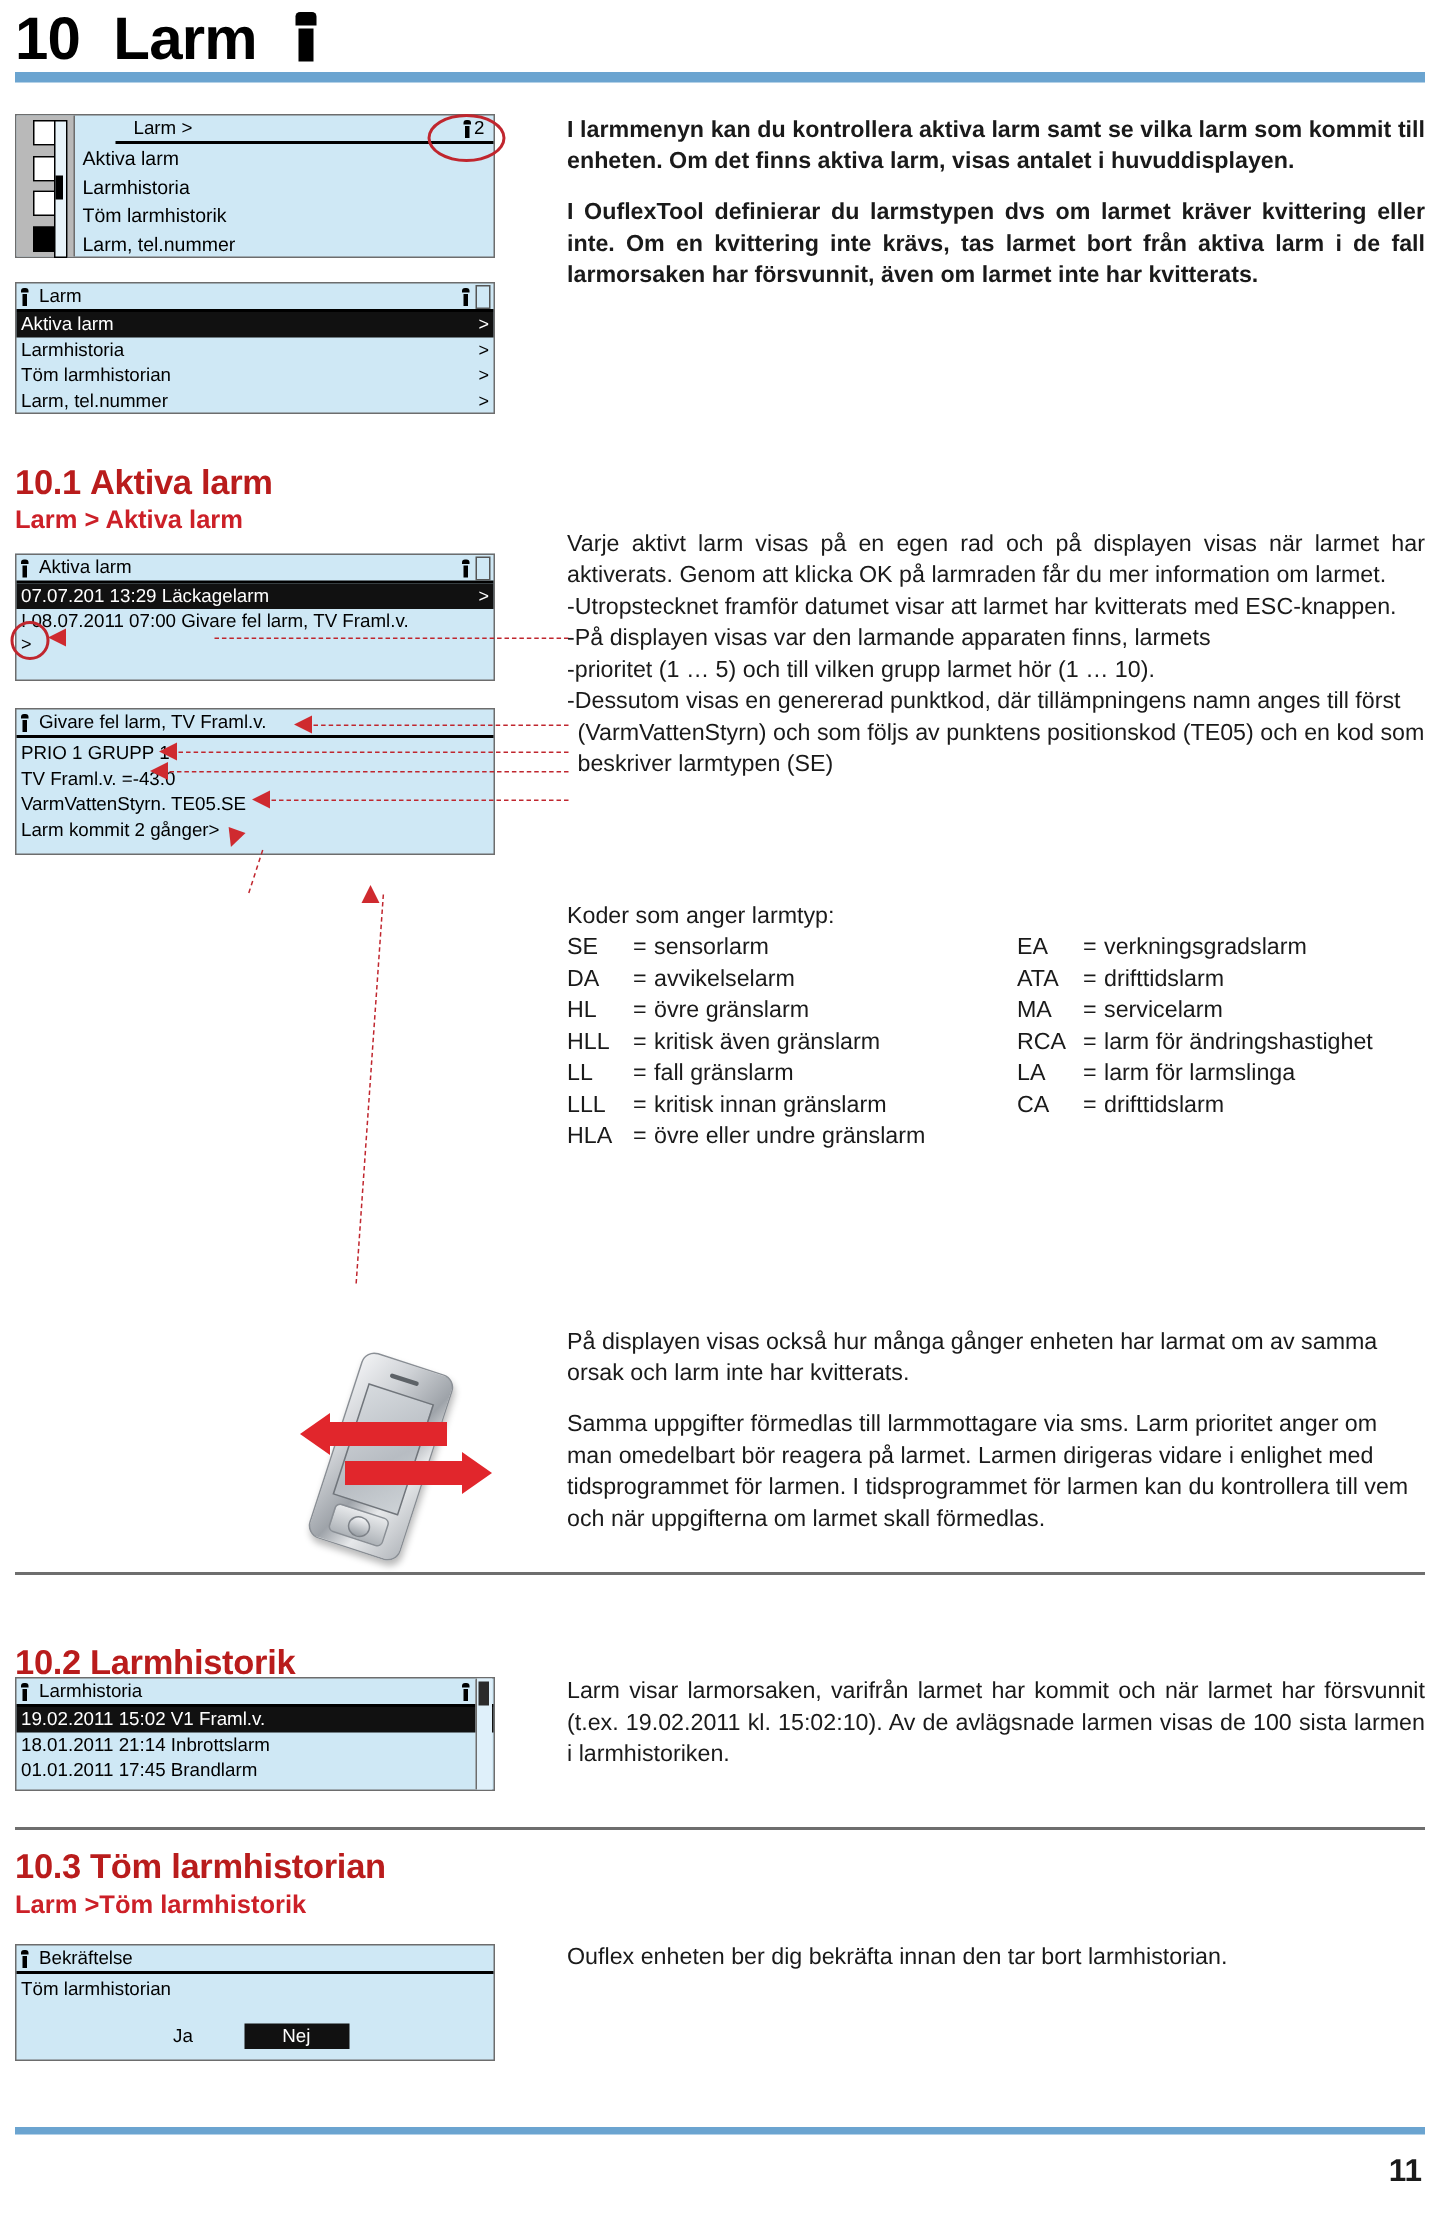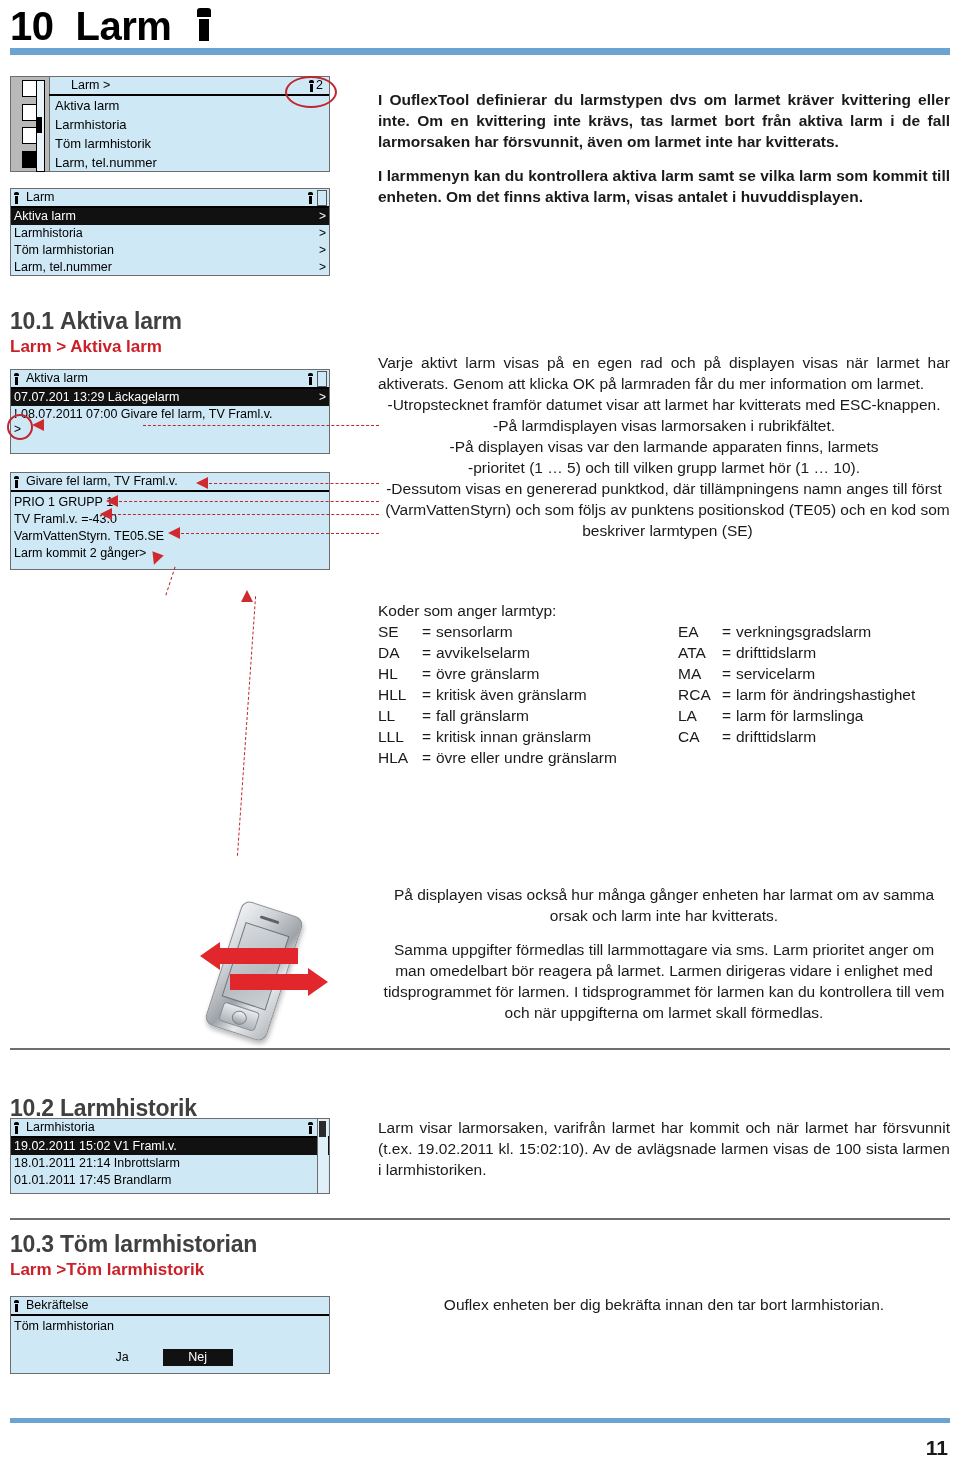--- a/index.html
+++ b/index.html
@@ -34,25 +34,25 @@
     background:#000;
   }
   .rule-blue{
     position:absolute;left:10px;top:48px;width:940px;height:7px;background:#6ba4d0;
   }
 
   
   .col-right{position:absolute;left:378px;width:572px;}
   p{margin:0 0 13px 0;}
   .intro{font-weight:bold;font-size:15.5px;line-height:21px;text-align:justify;}
-  .body{font-size:15.5px;line-height:21px;text-align:center;}
+  .body{font-size:15.5px;line-height:21px;}
   .body-just{font-size:15.5px;line-height:21px;text-align:justify;}
 
   
-  .h2{font-size:23px;font-weight:bold;color:#404040;margin:0;letter-spacing:-0.2px;}
+  .h2{font-size:23px;font-weight:bold;color:#b91c1c;margin:0;letter-spacing:-0.2px;}
   .h2 .sp{display:inline-block;width:6px;}
   .crumb{font-size:17px;font-weight:bold;color:#cc2028;margin:2px 0 6px 0;}
 
   .rule-grey{position:absolute;left:10px;width:940px;height:2px;background:#6e6e6e;}
 
   
   .lcd{
     position:absolute;
     background:#cfe8f5;
     border:1px solid #6d6d6d;
@@ -97,21 +97,21 @@
     display:flex;flex-direction:column;
   }
   .icon-cell{flex:1;display:flex;align-items:center;justify-content:center;}
   .icon-box{width:17px;height:17px;border:1.5px solid #000;box-sizing:border-box;position:relative;background:#fff;}
   .icon-box.dark{background:#000;}
   .scrollstrip{
     position:absolute;left:25px;top:3px;width:7px;height:90px;border:1px solid #000;background:#e8f4fa;
   }
   .scrollstrip i{position:absolute;left:0;top:36px;width:5px;height:16px;background:#000;}
   #lcd-main .lcd-inner{position:absolute;left:38px;top:0;right:0;bottom:0;}
-  #lcd-main .lcd-title{border-bottom:2px solid #000;padding-left:16px;}
+  #lcd-main .lcd-title{border-bottom:2px solid #000;padding-left:6px;margin-left:28px;}
   #lcd-main .m-row{height:19px;line-height:19px;padding-left:6px;font-size:13px;}
   .badge-count{position:absolute;right:6px;top:0;line-height:17px;display:flex;align-items:center;gap:1px;height:17px;}
   .red-ellipse{
     position:absolute;border:2.5px solid #c0262e;border-radius:50%;
   }
 
   #lcd-larm{left:10px;top:188px;width:320px;height:88px;}
   #lcd-aktiva{left:10px;top:369px;width:320px;height:85px;}
   #lcd-detail{left:10px;top:472px;width:320px;height:98px;}
   #lcd-hist{left:10px;top:1118px;width:320px;height:76px;}
@@ -246,22 +246,22 @@
       <span>Töm larmhistorian</span>
       <span class="chev">&gt;</span>
     </div>
     <div class="lcd-row">
       <span>Larm, tel.nummer</span>
       <span class="chev">&gt;</span>
     </div>
   </div>
 
   <div class="col-right" style="top:76px;">
+    <p class="intro">I larmmenyn kan du kontrollera aktiva larm samt se vilka larm som kommit till enheten. Om det finns aktiva larm, visas antalet i huvuddisplayen.</p>
     <p class="intro" style="margin-top:13px;">I OuflexTool definierar du larmstypen dvs om larmet kräver kvittering eller inte. Om en kvittering inte krävs, tas larmet bort från aktiva larm i de fall larmorsaken har försvunnit, även om larmet inte har kvitterats.</p>
-    <p class="intro">I larmmenyn kan du kontrollera aktiva larm samt se vilka larm som kommit till enheten. Om det finns aktiva larm, visas antalet i huvuddisplayen.</p>
   </div>
 
   <div style="position:absolute;left:10px;top:308px;">
     <div class="h2">
       <span>10.1</span><span class="sp"></span><span>Aktiva larm</span>
     </div>
     <div class="crumb">Larm &gt; Aktiva larm</div>
   </div>
 
   <div class="lcd" id="lcd-aktiva">
@@ -316,21 +316,20 @@
 
   <div class="arrow-up" style="left:150px;top:553px;transform:rotate(200deg);"></div>
   <div class="dashv" style="left:170px;top:566px;height:30px;transform:rotate(18deg);"></div>
 
   <div class="dashv" style="left:246px;top:596px;height:260px;transform:rotate(4deg);"></div>
   <div class="arrow-up" style="left:241px;top:590px;"></div>
 
   <div class="col-right" style="top:352px;">
     <p class="body-just" style="margin-bottom:0;">Varje aktivt larm visas på en egen rad och på displayen visas när larmet har aktiverats. Genom att klicka OK på larmraden får du mer information om larmet.</p>
     <p class="body" style="margin:0;text-indent:-7px;padding-left:7px;"><span>-</span><span>Utropstecknet framför datumet visar att larmet har kvitterats med ESC-knappen.</span></p>
-    <p class="body" style="margin:0;text-indent:-7px;padding-left:7px;"><span>-</span><span>På larmdisplayen visas larmorsaken i rubrikfältet.</span></p>
     <p class="body" style="margin:0;text-indent:-7px;padding-left:7px;"><span>-</span><span>På displayen visas var den larmande apparaten finns, larmets</span></p>
     <p class="body" style="margin:0;text-indent:-7px;padding-left:7px;"><span>-</span><span>prioritet (1 … 5) och till vilken grupp larmet hör (1 … 10).</span></p>
     <p class="body" style="margin:0;text-indent:-7px;padding-left:7px;"><span>-</span><span>Dessutom visas en genererad punktkod, där tillämpningens namn anges till först (VarmVattenStyrn) och som följs av punktens positionskod (TE05) och en kod som beskriver larmtypen (SE)</span></p>
   </div>
 
   <div class="col-right codes" style="top:600px;">
     <p class="ctitle">Koder som anger larmtyp:</p>
     <div class="codes-grid">
       <div class="ccell">
           <span class="k">SE</span>

